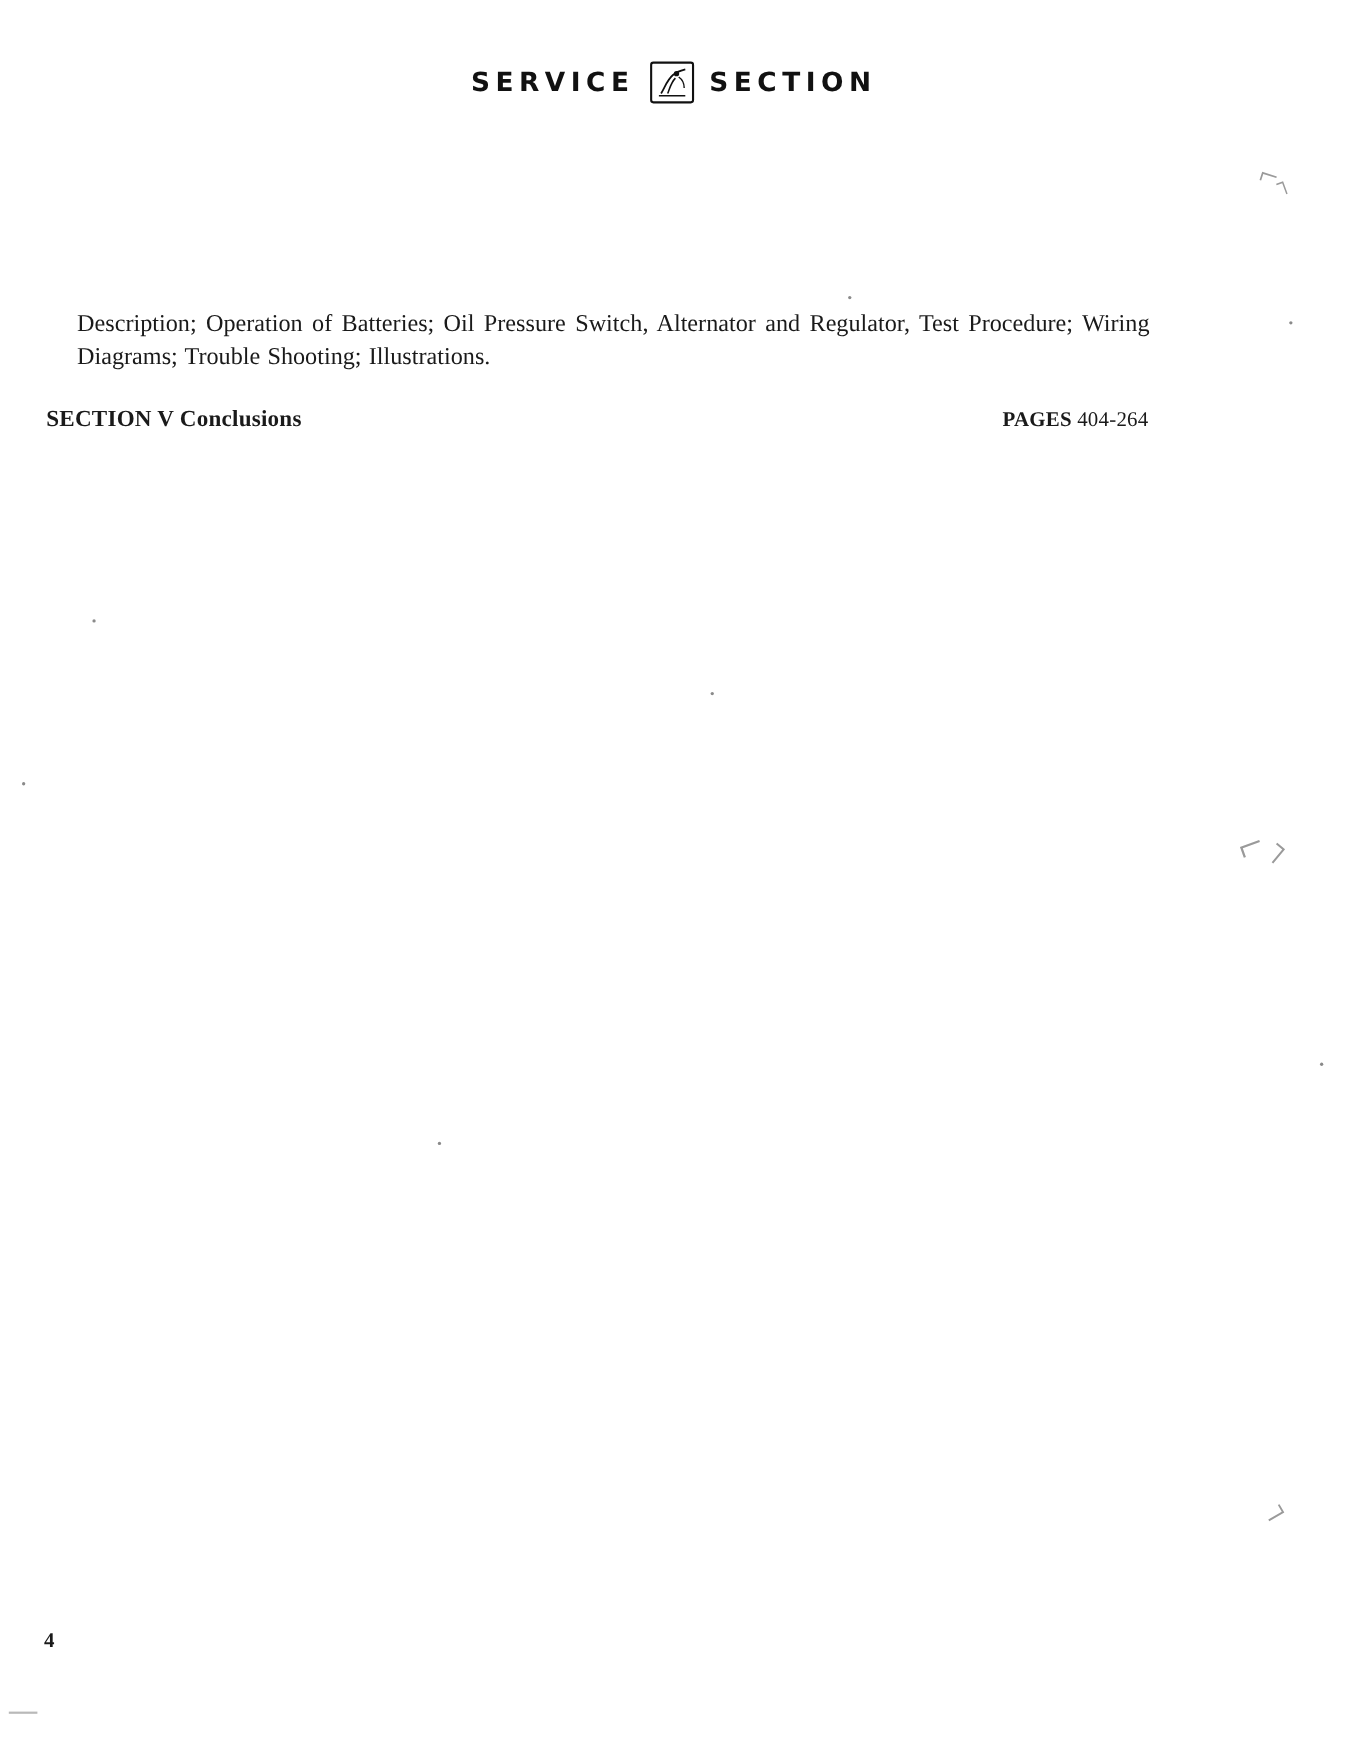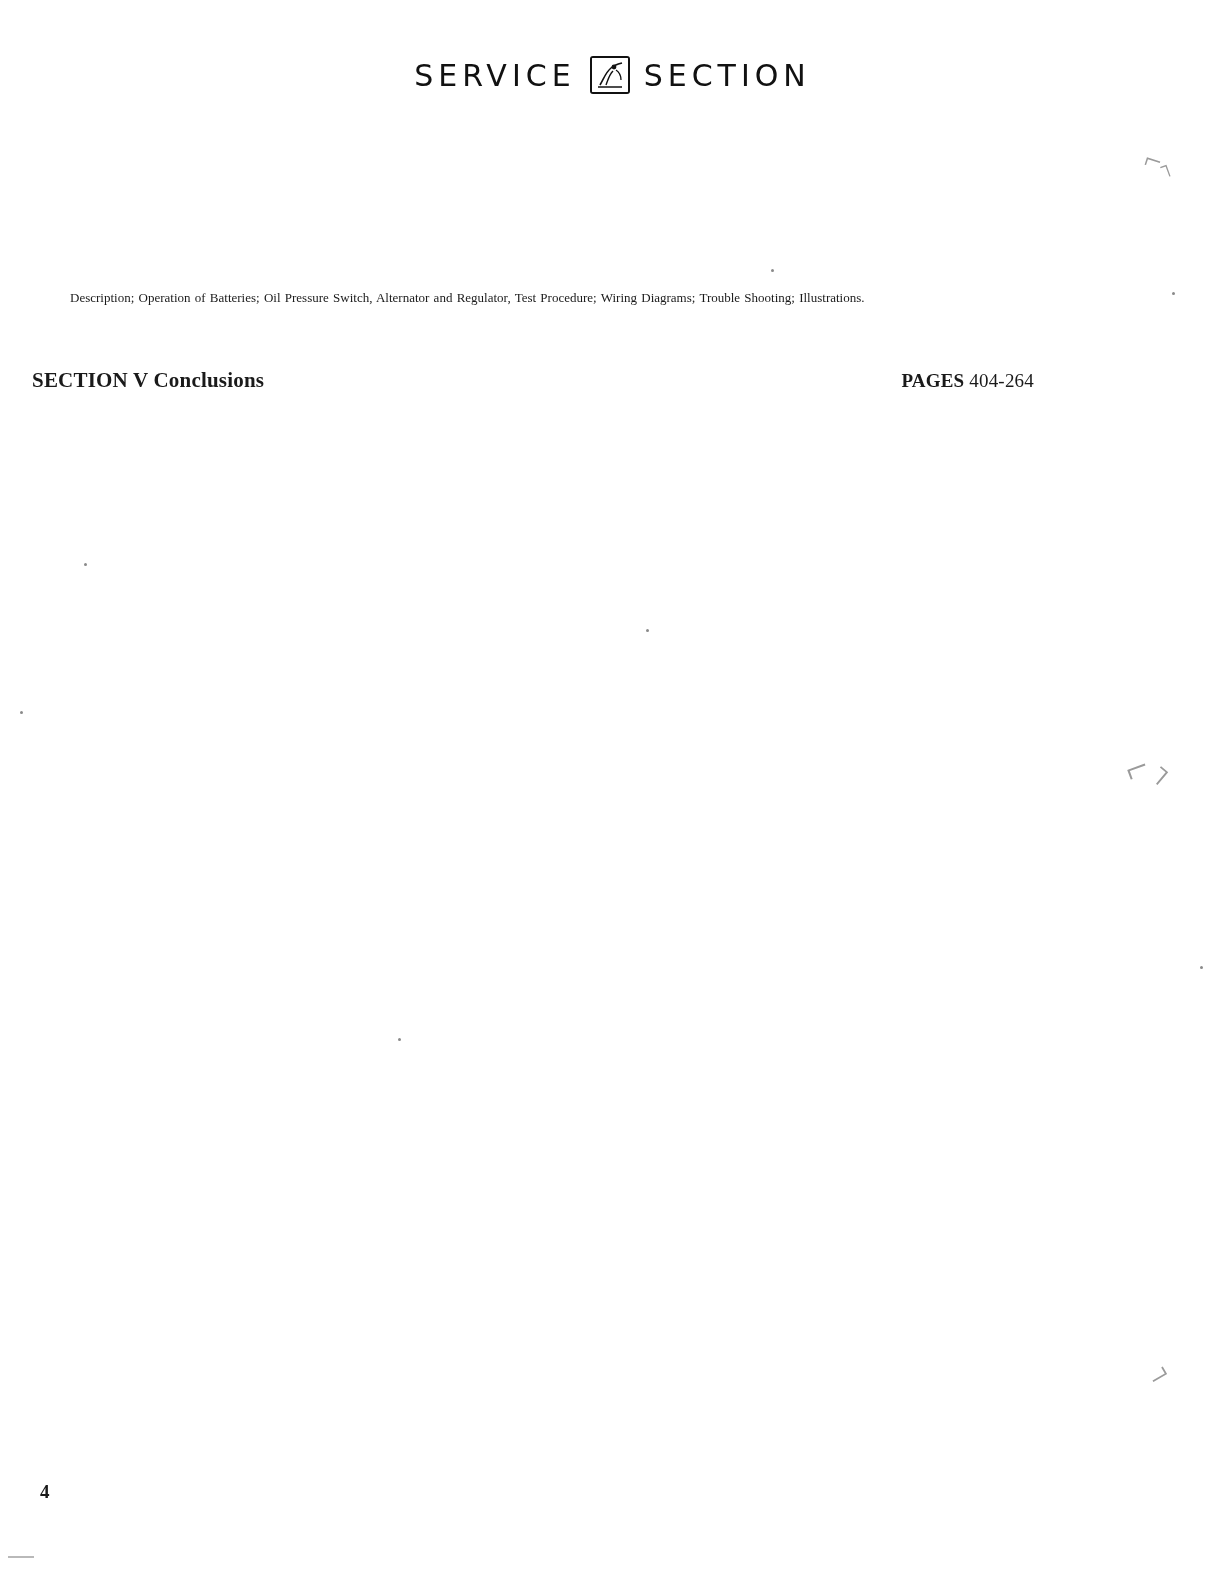--- a/index.html
+++ b/index.html
@@ -22,22 +22,22 @@
     top: 56px;
     left: 0;
     width: 100%;
     display: flex;
     align-items: center;
     justify-content: center;
     gap: 14px;
   }
   .header-word {
     font-family: "DejaVu Sans", sans-serif;
-    font-weight: normal;
-    font-size: 30px;
+    font-weight: bold;
+    font-size: 24px;
     letter-spacing: 5px;
     color: #111;
   }
   .header-logo {
     width: 36px;
     height: 34px;
     border: 2px solid #111;
     border-radius: 3px;
     position: relative;
     overflow: hidden;
@@ -72,30 +72,30 @@
   }
   .entry-pages {
     font-size: 19px;
     letter-spacing: 0.2px;
     white-space: nowrap;
   }
   .entry-pages .pages-word {
     font-weight: bold;
   }
   .entry-desc {
-    margin-top: 13px;
-    font-size: 13px;
+    margin-top: 3px;
+    font-size: 22px;
     line-height: 1.36;
     text-align: justify;
     word-spacing: 1px;
   }
 
   
   .entry-section {
-    left: 32px;
+    left: 42px;
     width: 1002px;
   }
 
   
   .page-number {
     position: absolute;
     left: 40px;
     bottom: 80px;
     font-family: "Liberation Serif", serif;
     font-weight: bold;

